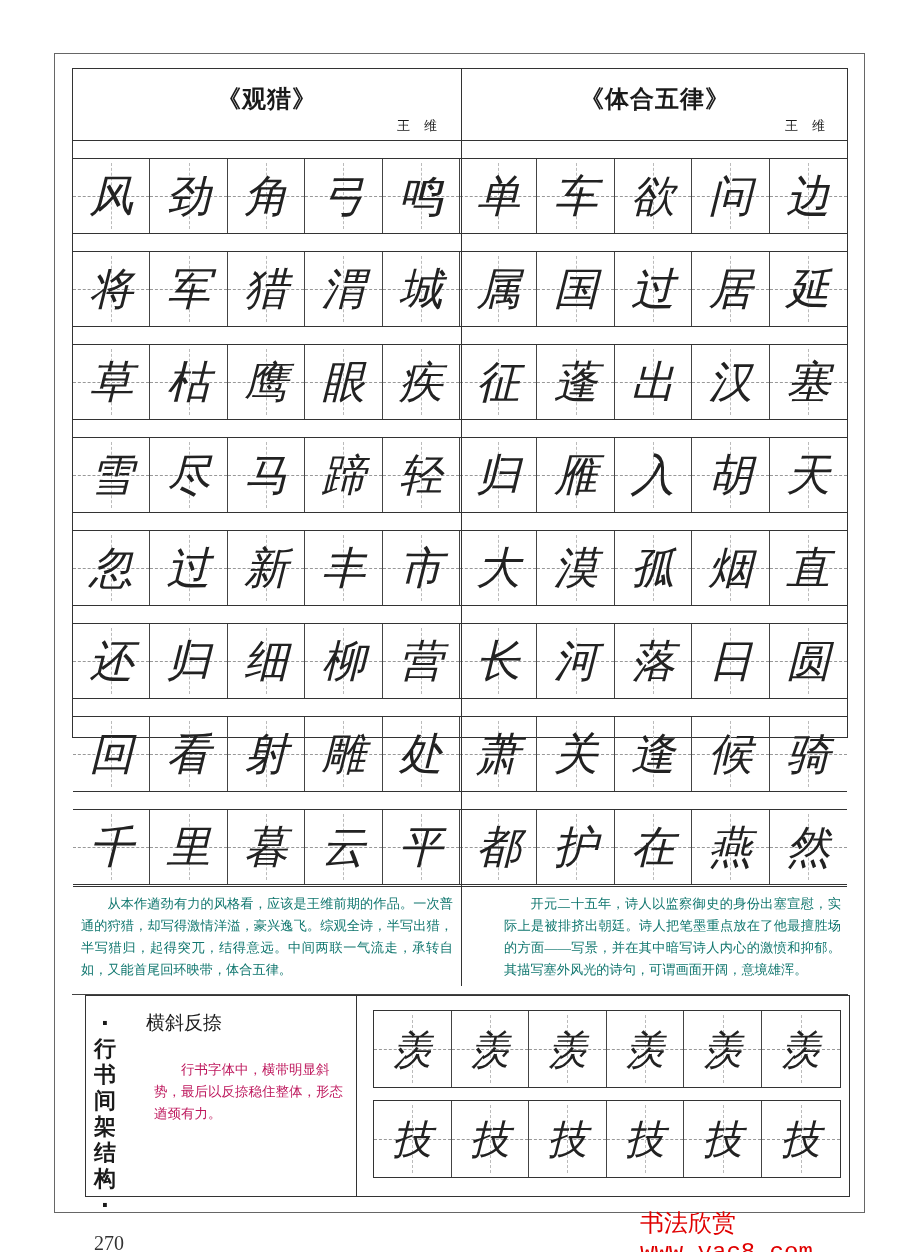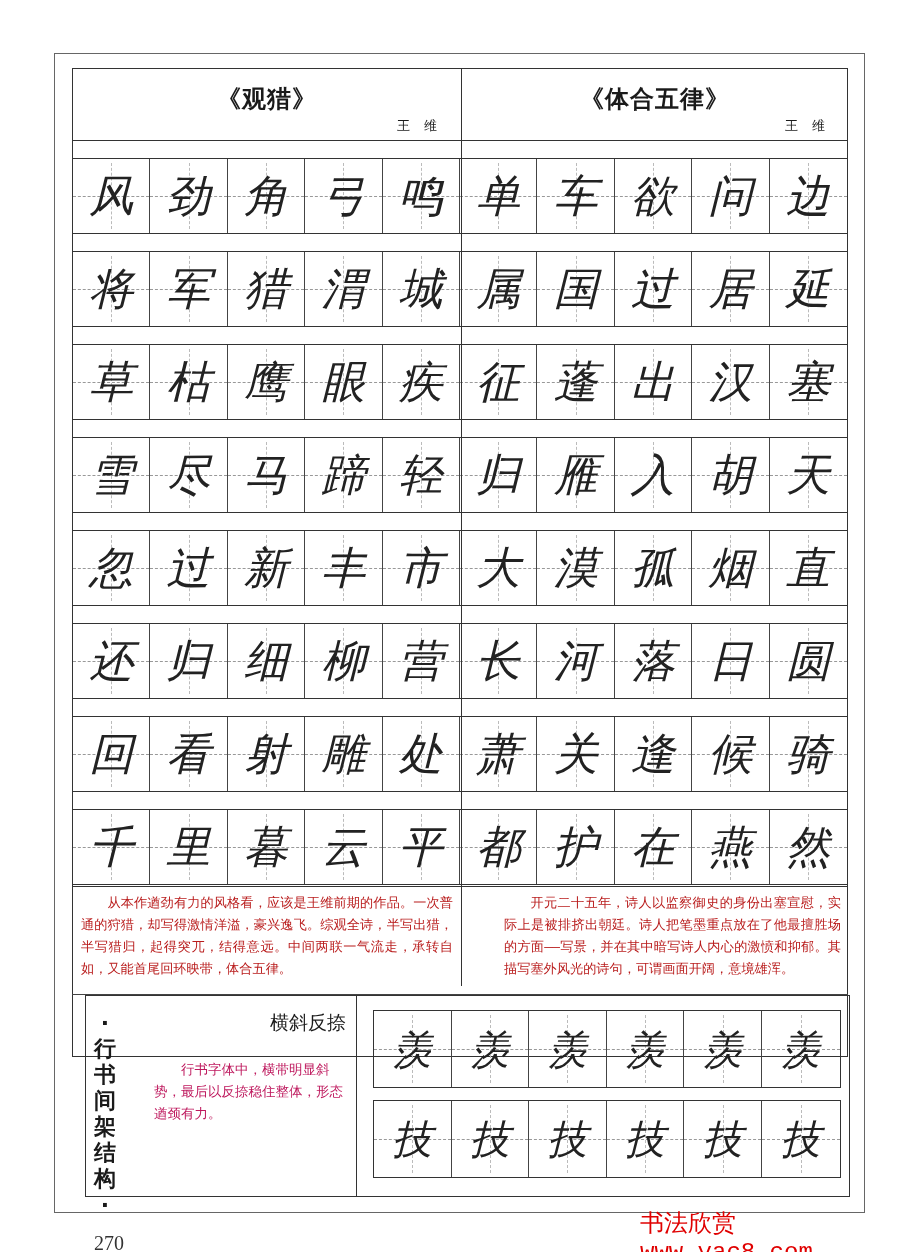--- a/index.html
+++ b/index.html
@@ -1,43 +1,43 @@
 <!DOCTYPE html>
 <html><head>
 <meta charset="utf-8">
 <style>
   html, body { margin:0; padding:0; }
   body { width:912px; height:1252px; background:#ffffff; position:relative; overflow:hidden;
          font-family:"DejaVu Serif", serif; color:#1a1a1a; }
   .outer { position:absolute; left:54px; top:53px; width:811px; height:1160px; border:1.5px solid #666; box-sizing:border-box; }
-  .main { position:absolute; left:72px; top:68px; width:776px; height:989px; border:1.5px solid #333; box-sizing:border-box; }
+  .main { position:absolute; left:72px; top:68px; width:776px; height:670px; border:1.5px solid #333; box-sizing:border-box; }
   .col-divider { position:absolute; left:388px; top:0; width:0; height:817px; border-left:1.5px solid #333; }
   .header { position:absolute; left:0; top:0; width:100%; height:72px; border-bottom:1.5px solid #333; box-sizing:border-box; }
   .poem-head { position:absolute; top:0; height:72px; width:388px; }
   .poem-head.right { left:388px; }
   .poem-title { position:absolute; top:14px; left:0; width:100%; text-align:center; font-size:24px; letter-spacing:1px; font-weight:bold; }
   .poem-author { position:absolute; right:10px; bottom:6px; font-family:"DejaVu Sans", sans-serif; font-size:13px; letter-spacing:14px; }
   .grid { position:absolute; left:0; top:72px; width:100%; height:745px; }
   .grow { position:absolute; left:0; width:100%; height:93px; }
   .spacer { position:absolute; left:0; top:0; width:100%; height:18px; border-bottom:1.5px solid #333; box-sizing:border-box; }
   .cells { position:absolute; left:0; top:18px; width:100%; height:75px; display:flex; border-bottom:1.5px solid #333; box-sizing:border-box; }
   .cell { position:relative; width:77.6px; height:100%; border-right:1px solid #444; box-sizing:border-box;
           display:flex; align-items:center; justify-content:center; font-size:44px; font-family:"DejaVu Serif", serif; font-style:italic; color:#222; }
   .cell:last-child { border-right:none; }
   .cell::before { content:""; position:absolute; left:0; right:0; top:50%; border-top:1px dashed #999; }
   .cell::after { content:""; position:absolute; top:4px; bottom:4px; left:50%; border-left:1px dashed #bbb; }
   .cell span { position:relative; z-index:1; }
   .desc { position:absolute; left:0; top:817px; width:100%; height:100px; border-top:1.5px solid #333; box-sizing:border-box; }
   .desc-col { position:absolute; top:0; width:388px; height:100%; padding:6px 8px; box-sizing:border-box;
-              font-size:13.2px; line-height:22px; text-indent:2em; text-align:justify; font-family:Liberation Mono, monospace; color:#b91c1c; }
+              font-size:13.2px; line-height:22px; text-indent:2em; text-align:justify; font-family:Liberation Serif, serif; color:#0f766e; }
   .desc-col.right { left:388px; border-left:1.5px solid #333;padding-left:42px; }
   .sep-line { position:absolute; left:72px; top:994px; width:776px; border-top:1.5px solid #444; }
   .lower { position:absolute; left:85px; top:995px; width:765px; height:202px; border:1.5px solid #333; box-sizing:border-box; }
   .vlabel { position:absolute; left:6px; top:14px; width:26px; font-family:"DejaVu Sans", sans-serif; font-size:22px; font-weight:bold; line-height:26px; text-align:center; }
-  .lesson-title { position:absolute; left:60px; top:14px; width:200px; text-align:right; font-family:"DejaVu Sans", sans-serif; font-size:19px; }
+  .lesson-title { position:absolute; left:60px; top:14px; width:200px; text-align:left; font-family:"DejaVu Sans", sans-serif; font-size:19px; }
   .lesson-text { position:absolute; left:68px; top:62px; width:200px; font-size:13.5px; line-height:22px; text-indent:2em; font-family:"DejaVu Sans", sans-serif; color:#be185d; }
   .lower-divider { position:absolute; left:270px; top:0; height:100%; border-left:1.5px solid #333; }
   .practice { position:absolute; left:287px; width:468px; height:78px; display:flex; border:1.5px solid #333; box-sizing:border-box; }
   .practice .cell { width:77.6px; font-size:40px; }
   .page-num { position:absolute; left:94px; top:1232px; font-family:"Liberation Serif", serif; font-size:20px; color:#333; }
   .watermark { position:absolute; left:640px; top:1207px; font-family:"Liberation Mono", monospace; font-size:24px; color:#e00000; letter-spacing:0px; }
 </style>
 </head>
 <body>
 

